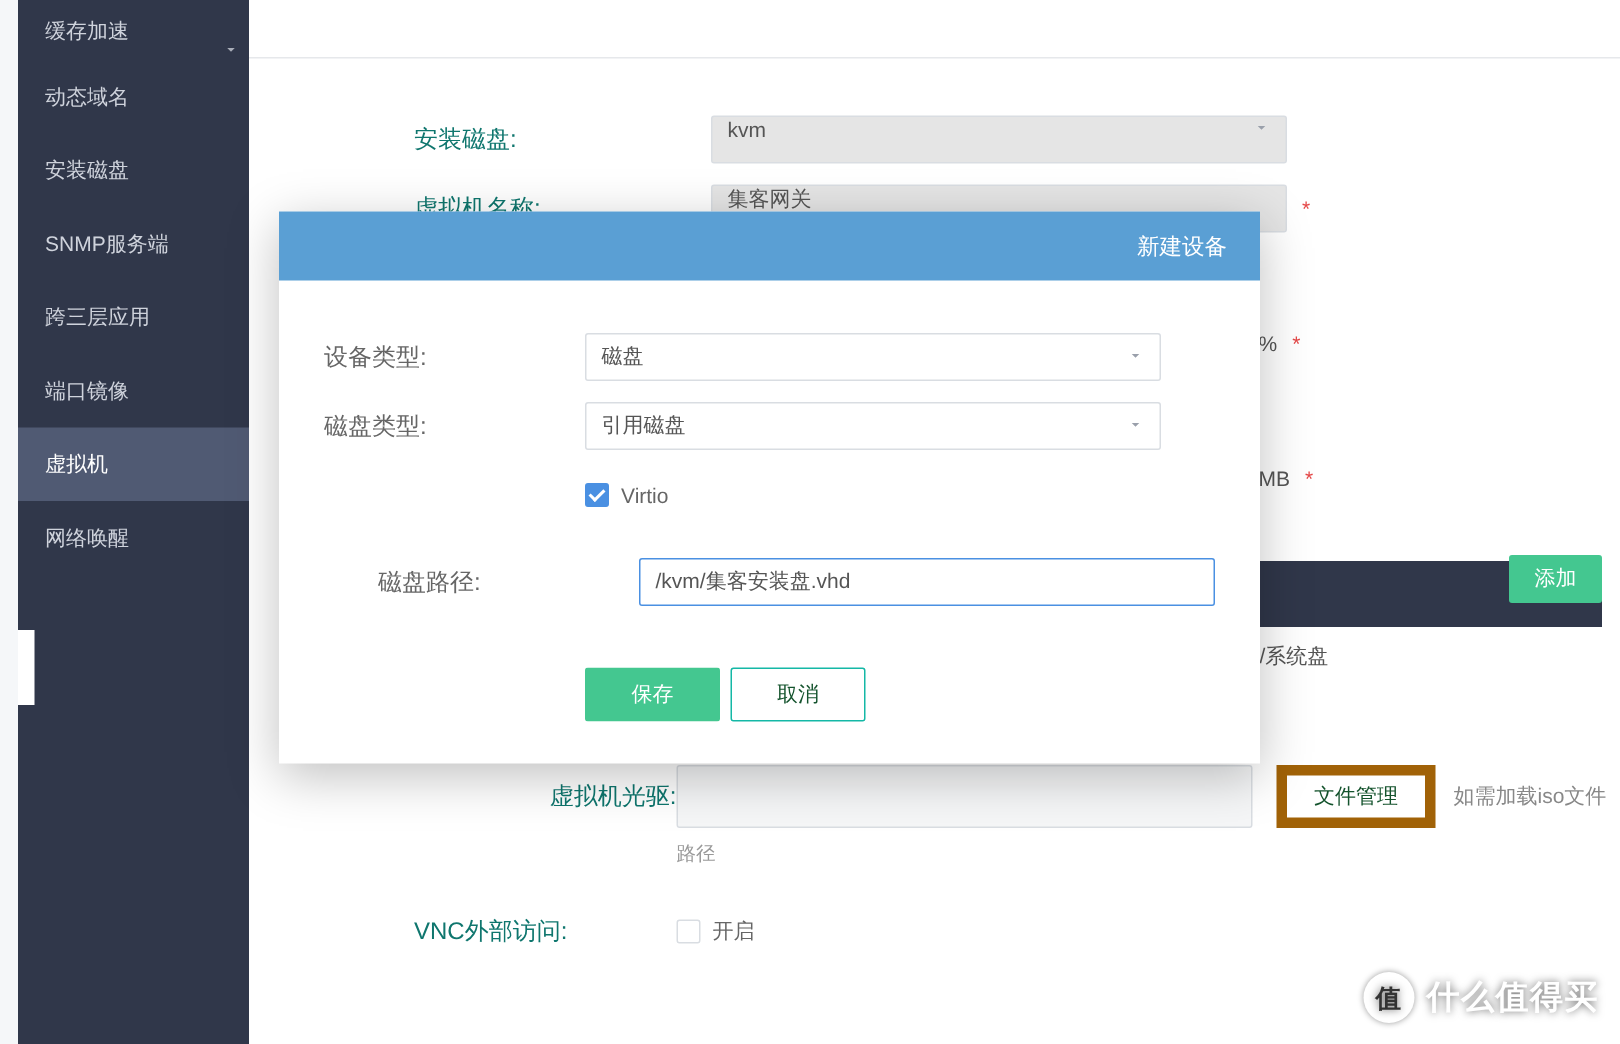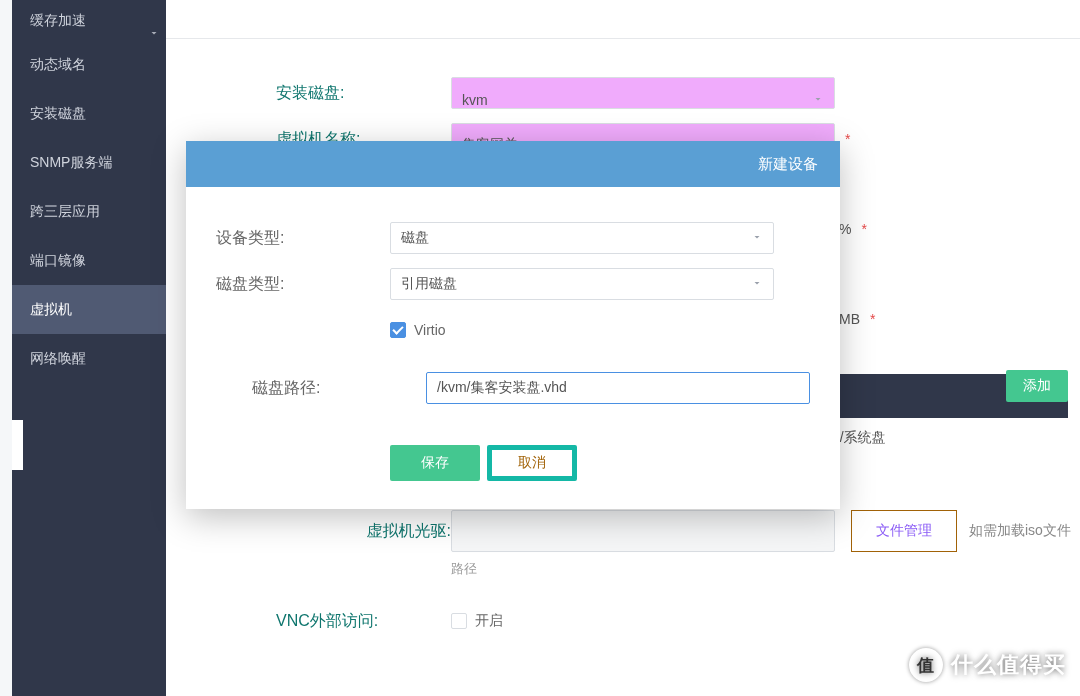--- a/index.html
+++ b/index.html
@@ -72,26 +72,27 @@
   .form-label {
     width: 175px;
     color: #0f766e;
     font-size: 16px;
   }
   .select-box, .text-input {
     width: 384px;
     height: 32px;
     border: 1px solid #d9dde2;
     border-radius: 2px;
-    background: #f0abfc;
-    display: flex;
-    align-items: flex-end;
+    background: #e5e5e5;
+    display: flex;
+    align-items: flex-start;
     padding: 0 10px;
     justify-content: space-between;
     color: #555;
+    margin-left: 23px;
   }
   .small-input {
     width: 78px;
     height: 32px;
     border: 1px solid #d9dde2;
     border-radius: 2px;
     background: #fff;
     padding: 0 8px;
     line-height: 32px;
     color: #555;
@@ -133,30 +134,30 @@
   }
   .btn.green { background: #44c790; color: #fff; }
   .btn.add {
     position: absolute;
     right: 12px;
     top: 370px;
     background: #44c790;
     color: #fff;
     padding: 0 16px;
   }
-  .btn.outline { border: 5px solid #14b8a6; color: #a16207; }
+  .btn.outline { border: 1px solid #14b8a6; color: #14532d; }
   .file-btn {
     width: 106px;
     height: 42px;
-    border: 1px solid #a16207;
+    border: 7px solid #a16207;
     display: inline-flex;
     align-items: center;
     justify-content: center;
     margin-left: 16px;
-    color: #8b5cf6;
+    color: #14532d;
   }
   .cdrom-row { margin-top: 54px; text-align: right; }
   .cdrom-input {
     width: 384px;
     height: 42px;
     border: 1px solid #d9dde2;
     background: #f5f6f7;
     border-radius: 2px;
   }
   .cdrom-hint { margin-left: 12px; color: #888; }

